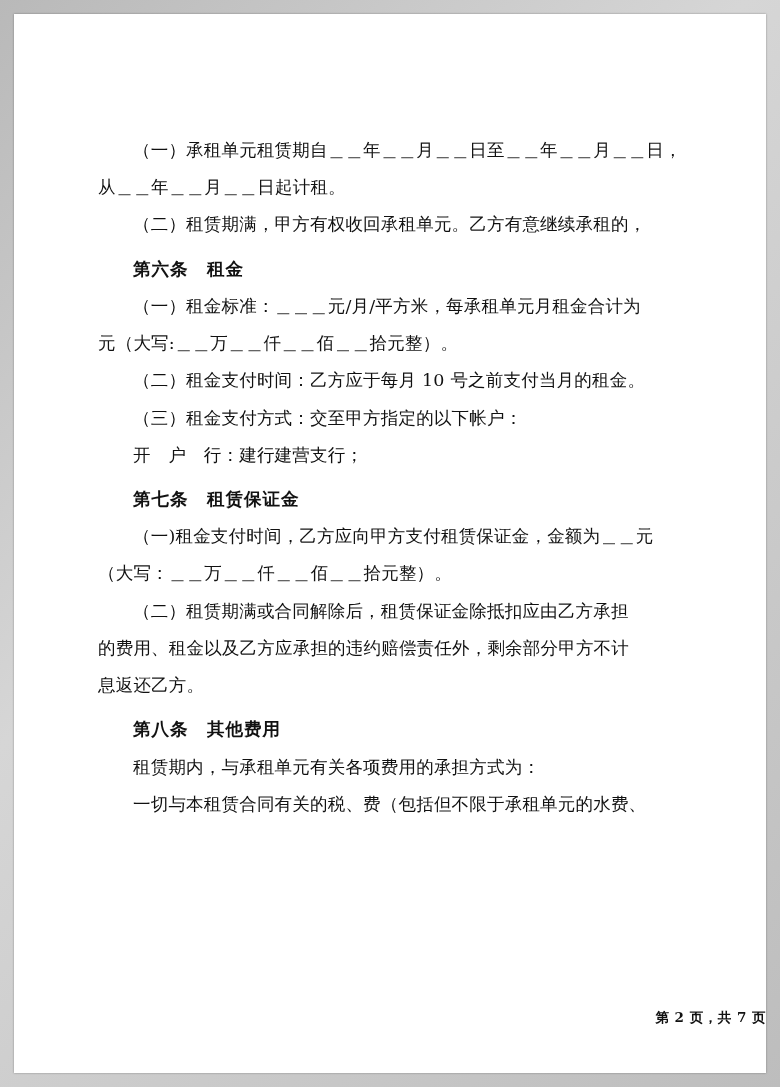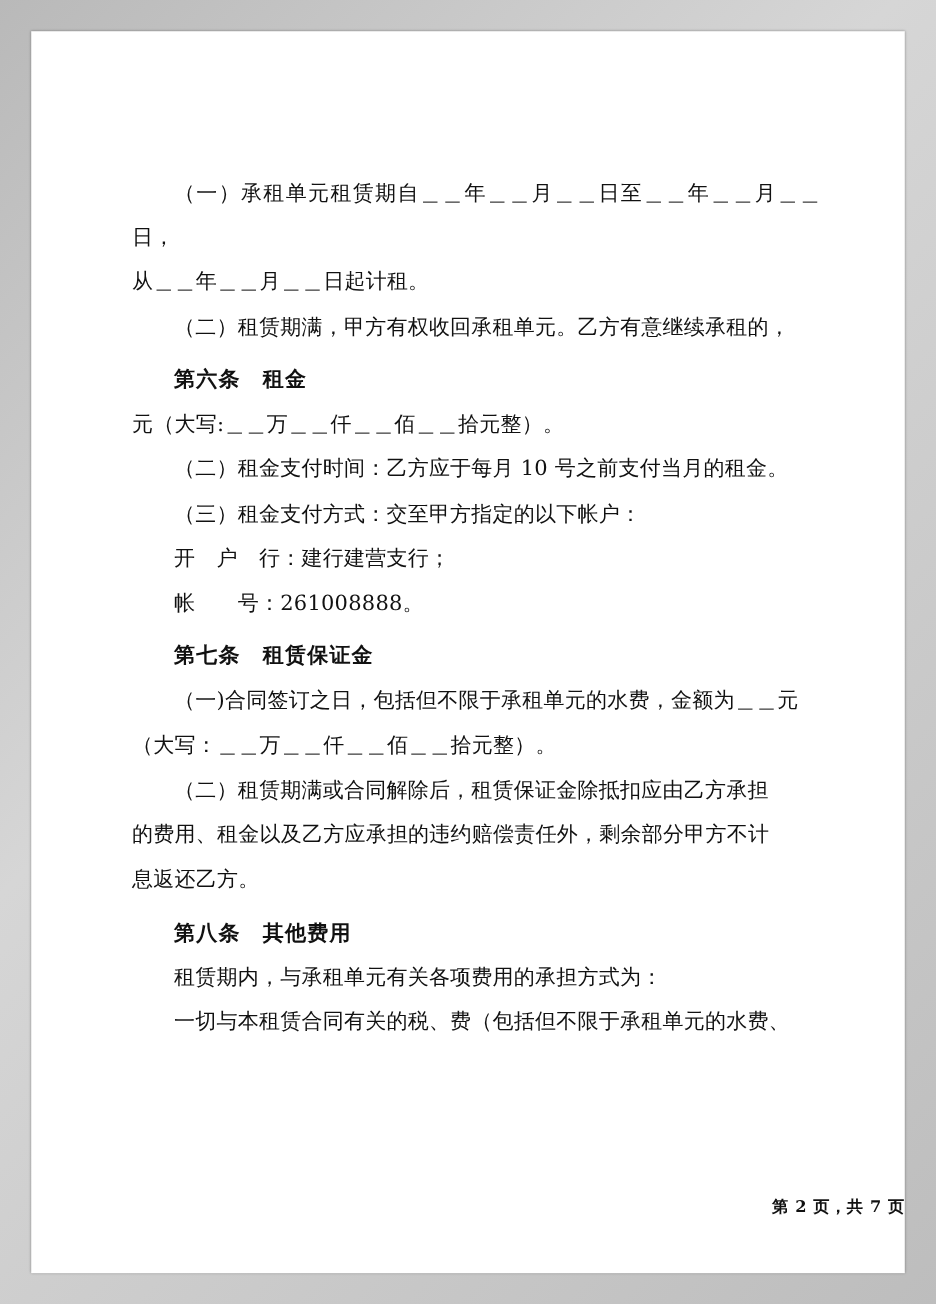--- a/index.html
+++ b/index.html
@@ -14,21 +14,21 @@
     font-family: "DejaVu Serif", serif;
   }
   .page-frame {
     position: absolute;
     left: 0;
     top: 0;
     width: 780px;
     height: 1087px;
     background: linear-gradient(135deg, #b9b9b9 0%, #d6d6d6 40%, #bdbdbd 100%);
     box-sizing: border-box;
-    padding: 26px;
+    padding: 14px;
   }
   .page-sheet {
     position: relative;
     width: 100%;
     height: 100%;
     background: #ffffff;
     box-sizing: border-box;
     box-shadow: 0 0 2px rgba(0,0,0,0.35);
     overflow: hidden;
   }
@@ -79,29 +79,29 @@
 <div class="page-frame">
   <div class="page-sheet">
 
     <div class="doc-body">
       <p class="para indent">（一）承租单元租赁期自＿＿年＿＿月＿＿日至＿＿年＿＿月＿＿日，</p>
       <p class="para">从＿＿年＿＿月＿＿日起计租。</p>
       <p class="para indent">（二）租赁期满，甲方有权收回承租单元。乙方有意继续承租的，</p>
 
       <p class="para heading">第六条　租金</p>
 
+      <p class="para indent">（一）租金标准：＿＿＿元/月/平方米，每承租单元月租金合计为</p>
       <p class="para">元（大写:＿＿万＿＿仟＿＿佰＿＿拾元整）。</p>
       <p class="para indent">（二）租金支付时间：乙方应于每月 10 号之前支付当月的租金。</p>
       <p class="para indent">（三）租金支付方式：交至甲方指定的以下帐户：</p>
       <p class="para kv">开　户　行：建行建营支行；</p>
-      <p class="para kv">帐　　号：261008888。</p>
 
       <p class="para heading">第七条　租赁保证金</p>
 
-      <p class="para indent">（一)合同签订之日，包括但不限于承租单元的水费，金额为＿＿元</p>
+      <p class="para indent">（一)租金支付时间，乙方应向甲方支付租赁保证金，金额为＿＿元</p>
       <p class="para">（大写：＿＿万＿＿仟＿＿佰＿＿拾元整）。</p>
       <p class="para indent">（二）租赁期满或合同解除后，租赁保证金除抵扣应由乙方承担</p>
       <p class="para">的费用、租金以及乙方应承担的违约赔偿责任外，剩余部分甲方不计</p>
       <p class="para">息返还乙方。</p>
 
       <p class="para heading">第八条　其他费用</p>
 
       <p class="para indent">租赁期内，与承租单元有关各项费用的承担方式为：</p>
       <p class="para indent">一切与本租赁合同有关的税、费（包括但不限于承租单元的水费、</p>
     </div>

